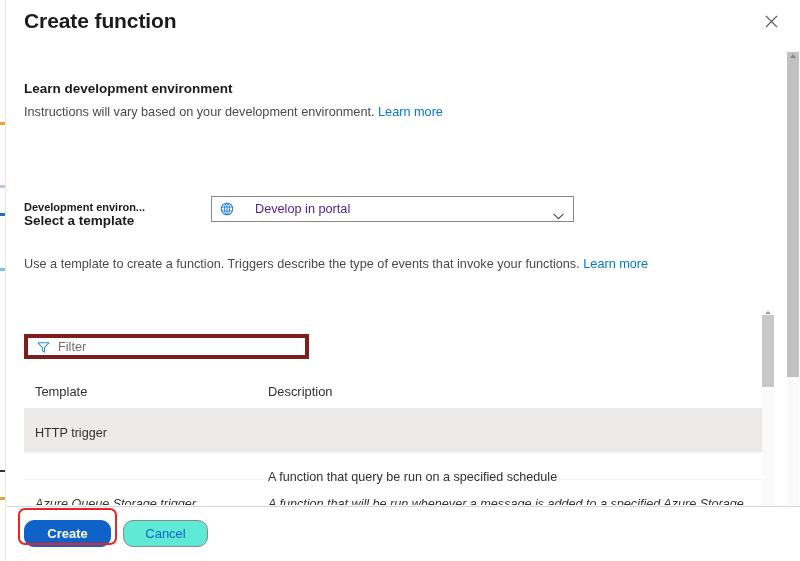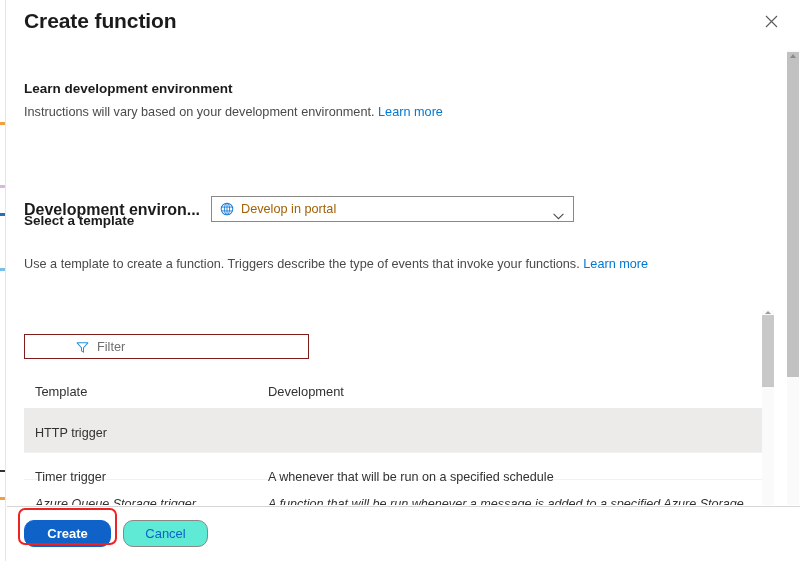--- a/index.html
+++ b/index.html
@@ -122,21 +122,21 @@
   .lnk {
     color: #0078d4;
     cursor: pointer;
     text-decoration: none;
   }
 
   
   .field-label {
     position: absolute;
     left: 17px; top: 151px;
-    font-size: 16px;
+    font-size: 11px;
     font-weight: 700;
     color: #1b1b1b;
     white-space: nowrap;
   }
   .dropdown {
     position: absolute;
     left: 204px; top: 146px;
     width: 363px; height: 26px;
     border: 1px solid #8a8886;
     background: #ffffff;
@@ -145,42 +145,41 @@
     cursor: pointer;
   }
   .dropdown .globe {
     margin-left: 8px;
     width: 14px; height: 14px;
     flex: none;
     display: flex;
     align-items: center;
   }
   .dropdown .dd-value {
-    margin-left: 7px;
+    margin-left: 21px;
     font-size: 12.7px;
-    color: #a16207;
+    color: #4c1d95;
     white-space: nowrap;
     flex: 1;
   }
   .dropdown .chev {
     margin-right: 9px;
     width: 11px; height: 7px;
     flex: none;
   }
 
   
   .filter-box {
     position: absolute;
     left: 17px; top: 284px;
     width: 285px; height: 25px;
-    border: 1px solid #7f1d1d;
+    border: 4px solid #7f1d1d;
     background: #ffffff;
     display: flex;
     align-items: center;
-    padding-left: 42px;
   }
   .filter-box .funnel {
     margin-left: 9px;
     width: 13px; height: 13px;
     flex: none;
   }
   .filter-box .ph {
     margin-left: 8px;
     font-size: 12.7px;
     color: #6f6f6f;
@@ -377,29 +376,28 @@
           <svg width="13" height="13" viewBox="0 0 14 14" aria-hidden="true">
             <path d="M1.2 2 H12.8 L8.1 7.3 V12 L5.9 10.6 V7.3 Z" fill="none" stroke="#2a8fd8" stroke-width="1.1" stroke-linejoin="round"></path>
           </svg>
         </span>
         <span class="ph">Filter</span>
       </div>
 
       <div class="table-wrap">
         <div class="tbl-head">
           <div class="th c1">Template</div>
-          <div class="th c2">Development</div>
+          <div class="th c2">Description</div>
         </div>
         <div class="tbl-body" id="tbl-body">
             <div class="row selected" style="height: 44px;">
               <div class="cell-t">HTTP trigger</div>
             </div>
             <div class="row" style="height: 27px;">
-              <div class="cell-t">Timer trigger</div>
-              <div class="cell-d">A whenever that will be run on a specified schedule</div>
+              <div class="cell-d">A function that query be run on a specified schedule</div>
             </div>
             <div class="row" style="height: 27px; font-style: italic;">
               <div class="cell-t">Azure Queue Storage trigger</div>
               <div class="cell-d">A function that will be run whenever a message is added to a specified Azure Storage queue</div>
             </div>
           </div>
       </div>
 
     </div>
 

